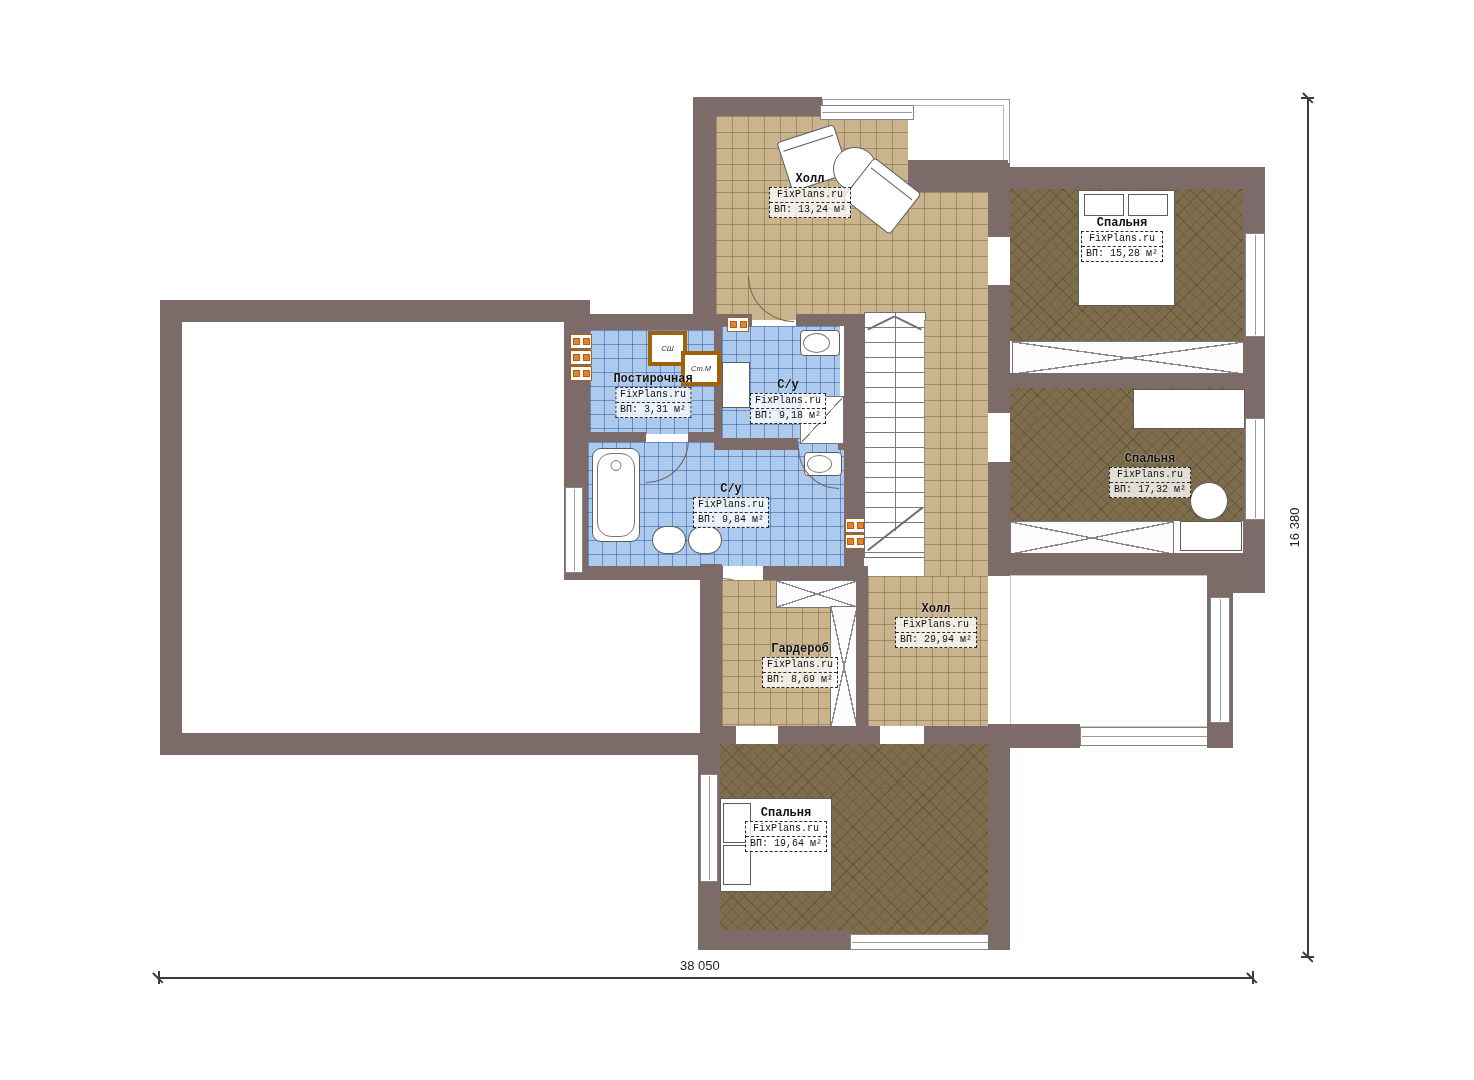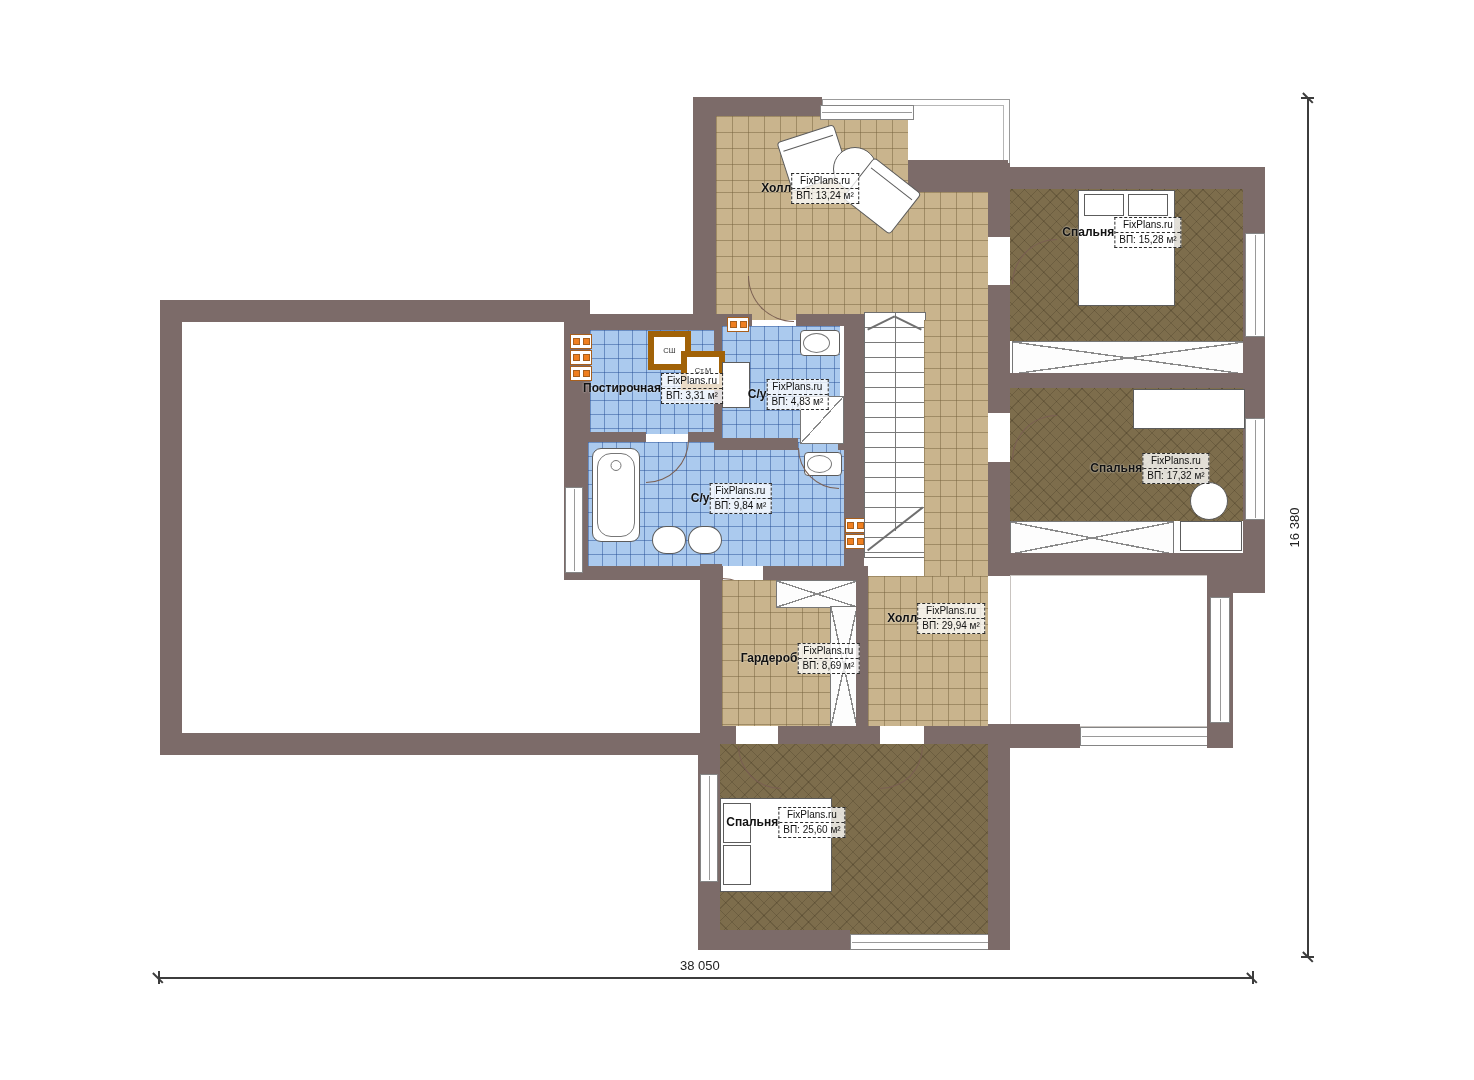--- a/index.html
+++ b/index.html
@@ -47,23 +47,23 @@
      background-image:repeating-linear-gradient(to bottom,transparent 0 14px,#7a7a7a 14px 15px);}
   .stairs::before{content:"";position:absolute;left:50%;top:0;bottom:26px;width:1px;background:#7a7a7a;}
   .aline{position:absolute;background:#6f6f6f;height:1.5px;}
   .arc{position:absolute;border:1.2px solid #7a5f52;background:transparent;}
   .arc.tl{border-right:none;border-bottom:none;border-top-left-radius:100%;}
   .arc.tr{border-left:none;border-bottom:none;border-top-right-radius:100%;}
   .arc.bl{border-right:none;border-top:none;border-bottom-left-radius:100%;}
   .arc.br{border-left:none;border-top:none;border-bottom-right-radius:100%;}
   .rad{background:#fff;border:1px solid #a85f1c;display:flex;align-items:center;justify-content:center;gap:3px;}
   .rad i{width:5px;height:5px;background:var(--radiator,#f07f1f);border:1px solid #a85f1c;display:block;}
-  .appliance{background:#fff;border:6px solid #a16207;display:flex;align-items:center;justify-content:center;
-     font-size:7.5px;color:#333;}
-  .rlabel{transform:translateX(-50%);display:flex;align-items:center;z-index:30;}
+  .appliance{background:#fff;border:4px solid #a16207;display:flex;align-items:center;justify-content:center;
+     font-size:7.5px;color:#333;font-style:italic;}
+  .rlabel{transform:translateX(-50%);display:flex;flex-direction:column;align-items:center;z-index:30;font-family:Liberation Mono, monospace;}
   .rname{font-weight:bold;font-size:12px;color:#111;white-space:nowrap;text-shadow:0 0 2px rgba(255,255,255,.85);}
   .rbox{display:flex;flex-direction:column;border:1px dashed #2b2b2b;background:rgba(255,255,255,.78);margin-top:1px;}
   .rrow{font-size:10px;line-height:14px;padding:0 4px;white-space:nowrap;color:#111;text-align:center;}
   .rrow + .rrow{border-top:1px dashed #2b2b2b;}
   .dimline{position:absolute;background:#3c3c3c;}
   .dimtick{position:absolute;width:14px;height:1.5px;background:#3c3c3c;}
   .dimlabel{position:absolute;font-size:13px;color:#222;}
 </style>
 </head>
 <body>
@@ -227,21 +227,21 @@
     <span class="rname">Постирочная</span>
     <div class="rbox">
       <span class="rrow">FixPlans.ru</span>
       <span class="rrow">ВП: 3,31 м²</span>
     </div>
   </div>
   <div class="abs rlabel" style="left:788px;top:378px">
     <span class="rname">С/у</span>
     <div class="rbox">
       <span class="rrow">FixPlans.ru</span>
-      <span class="rrow">ВП: 4,83 м²</span>
+      <span class="rrow">ВП: 9,18 м²</span>
     </div>
   </div>
   <div class="abs rlabel" style="left:731px;top:482px">
     <span class="rname">С/у</span>
     <div class="rbox">
       <span class="rrow">FixPlans.ru</span>
       <span class="rrow">ВП: 9,84 м²</span>
     </div>
   </div>
   <div class="abs rlabel" style="left:1150px;top:452px">
@@ -262,21 +262,21 @@
     <span class="rname">Гардероб</span>
     <div class="rbox">
       <span class="rrow">FixPlans.ru</span>
       <span class="rrow">ВП: 8,69 м²</span>
     </div>
   </div>
   <div class="abs rlabel" style="left:786px;top:806px">
     <span class="rname">Спальня</span>
     <div class="rbox">
       <span class="rrow">FixPlans.ru</span>
-      <span class="rrow">ВП: 25,60 м²</span>
+      <span class="rrow">ВП: 19,64 м²</span>
     </div>
   </div>
 
   <div class="dimline" style="left:158px;top:977px;width:1096px;height:1.5px"></div>
   <div class="dimline" style="left:158px;top:971px;width:1.5px;height:13px"></div>
   <div class="dimline" style="left:1252px;top:971px;width:1.5px;height:13px"></div>
   <div class="dimtick" style="left:151px;top:977px;transform:rotate(45deg)"></div>
   <div class="dimtick" style="left:1245px;top:977px;transform:rotate(45deg)"></div>
   <div class="dimlabel" style="left:680px;top:958px">38 050</div>
 

